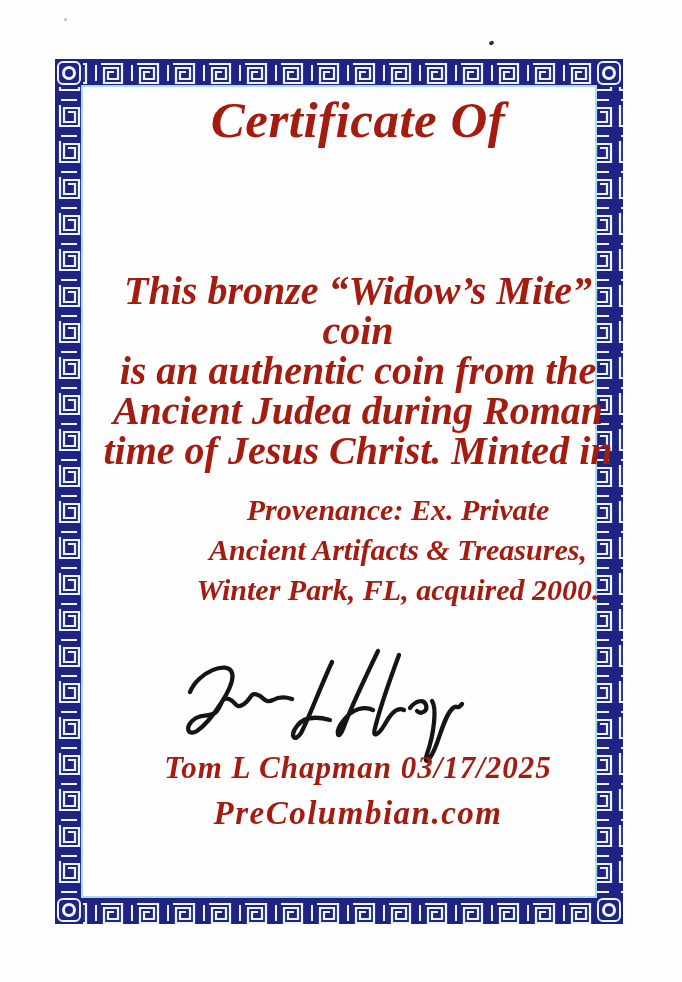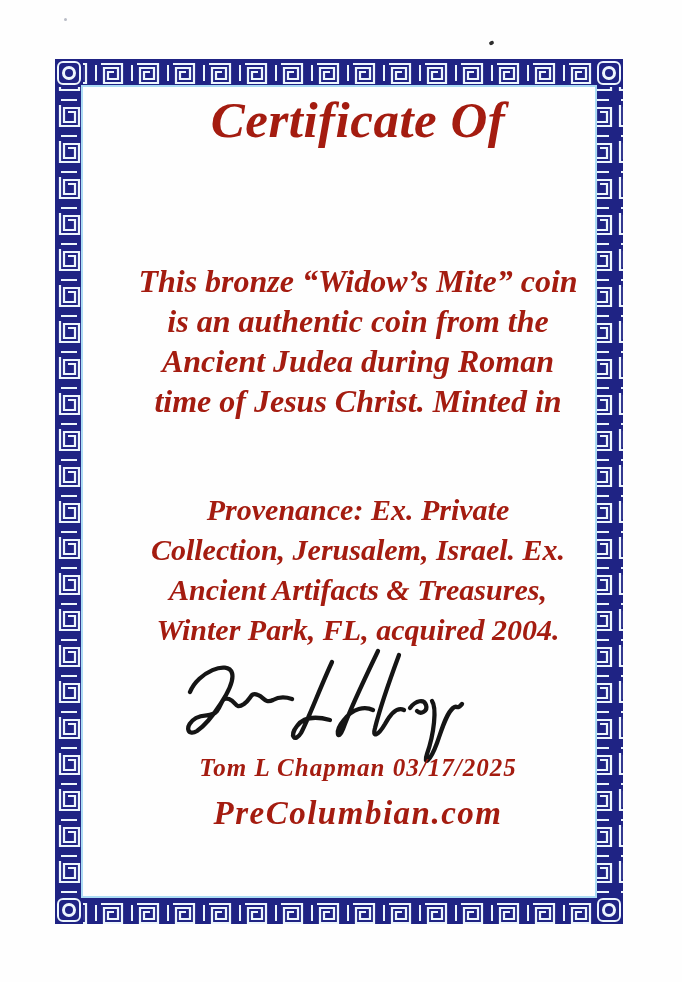--- a/index.html
+++ b/index.html
@@ -9,23 +9,23 @@
     font-family:"Liberation Serif","DejaVu Serif",serif;
   }
   
   .border-svg{position:absolute;left:55px;top:59px;}
   
   .red-text{
     position:absolute;left:84px;width:548px;text-align:center;
     color:#a41c10;font-style:italic;font-weight:bold;
   }
   .title{top:84px;font-size:51px;line-height:72px;letter-spacing:0.5px;}
-  .desc{top:261px;font-size:32px;line-height:40px;}
-  .prov{top:490px;font-size:30px;line-height:40px;}
-  .signer-line{top:749px;font-size:25px;line-height:38px;letter-spacing:1px;}
+  .desc{top:271px;font-size:40px;line-height:40px;}
+  .prov{top:490px;font-size:30px;line-height:40px;margin-left:40px;}
+  .signer-line{top:749px;font-size:31px;line-height:38px;letter-spacing:1px;}
   .website-line{top:794px;font-size:33px;line-height:38px;letter-spacing:1.5px;}
   .sig-svg{position:absolute;left:148px;top:646px;}
   .speck{position:absolute;border-radius:50%;}
   .speck.s1{left:489px;top:41px;width:5px;height:4px;background:#2e2e2e;transform:rotate(-25deg);}
   .speck.s2{left:64px;top:18px;width:3px;height:3px;background:#b9bcc6;}
 </style>
 </head>
 <body>
 
 <div class="page">
@@ -71,23 +71,22 @@
 
   <div class="red-text desc">
     <div>This bronze “Widow’s Mite” coin</div>
     <div>is an authentic coin from the</div>
     <div>Ancient Judea during Roman</div>
     <div>time of Jesus Christ. Minted in</div>
   </div>
 
   <div class="red-text prov">
     <div>Provenance: Ex. Private</div>
-    <div>Collection, Jerusalem, Israel. Ex.</div>
     <div>Ancient Artifacts &amp; Treasures,</div>
-    <div>Winter Park, FL, acquired 2004.</div>
+    <div>Winter Park, FL, acquired 2000.</div>
   </div>
 
   <svg class="sig-svg" width="320" height="130" viewBox="0 0 320 130" aria-hidden="true">
     <g fill="none" stroke="#151515" stroke-width="4.3" stroke-linecap="round" stroke-linejoin="round">
       <path d="M42,46 C50,26 80,14 84,27 C88,40 62,76 49,85 C39,91 36,79 48,72
                C57,67 63,72 69,65 C75,57 73,51 81,53 C89,56 87,64 96,58
                C104,52 102,46 110,49 C116,51 117,58 125,54 C132,50 138,51 144,53"></path>
       <path d="M184,16 C172,42 160,74 153,87 C147,97 141,90 149,80 C157,69 171,71 182,74"></path>
       <path d="M230,5 C217,32 201,66 195,83 C190,96 186,86 196,74 C205,62 217,60 225,64"></path>
       <path d="M251,9 C241,36 231,66 227,82 C224,92 230,90 237,78 C243,67 250,61 256,64"></path>

